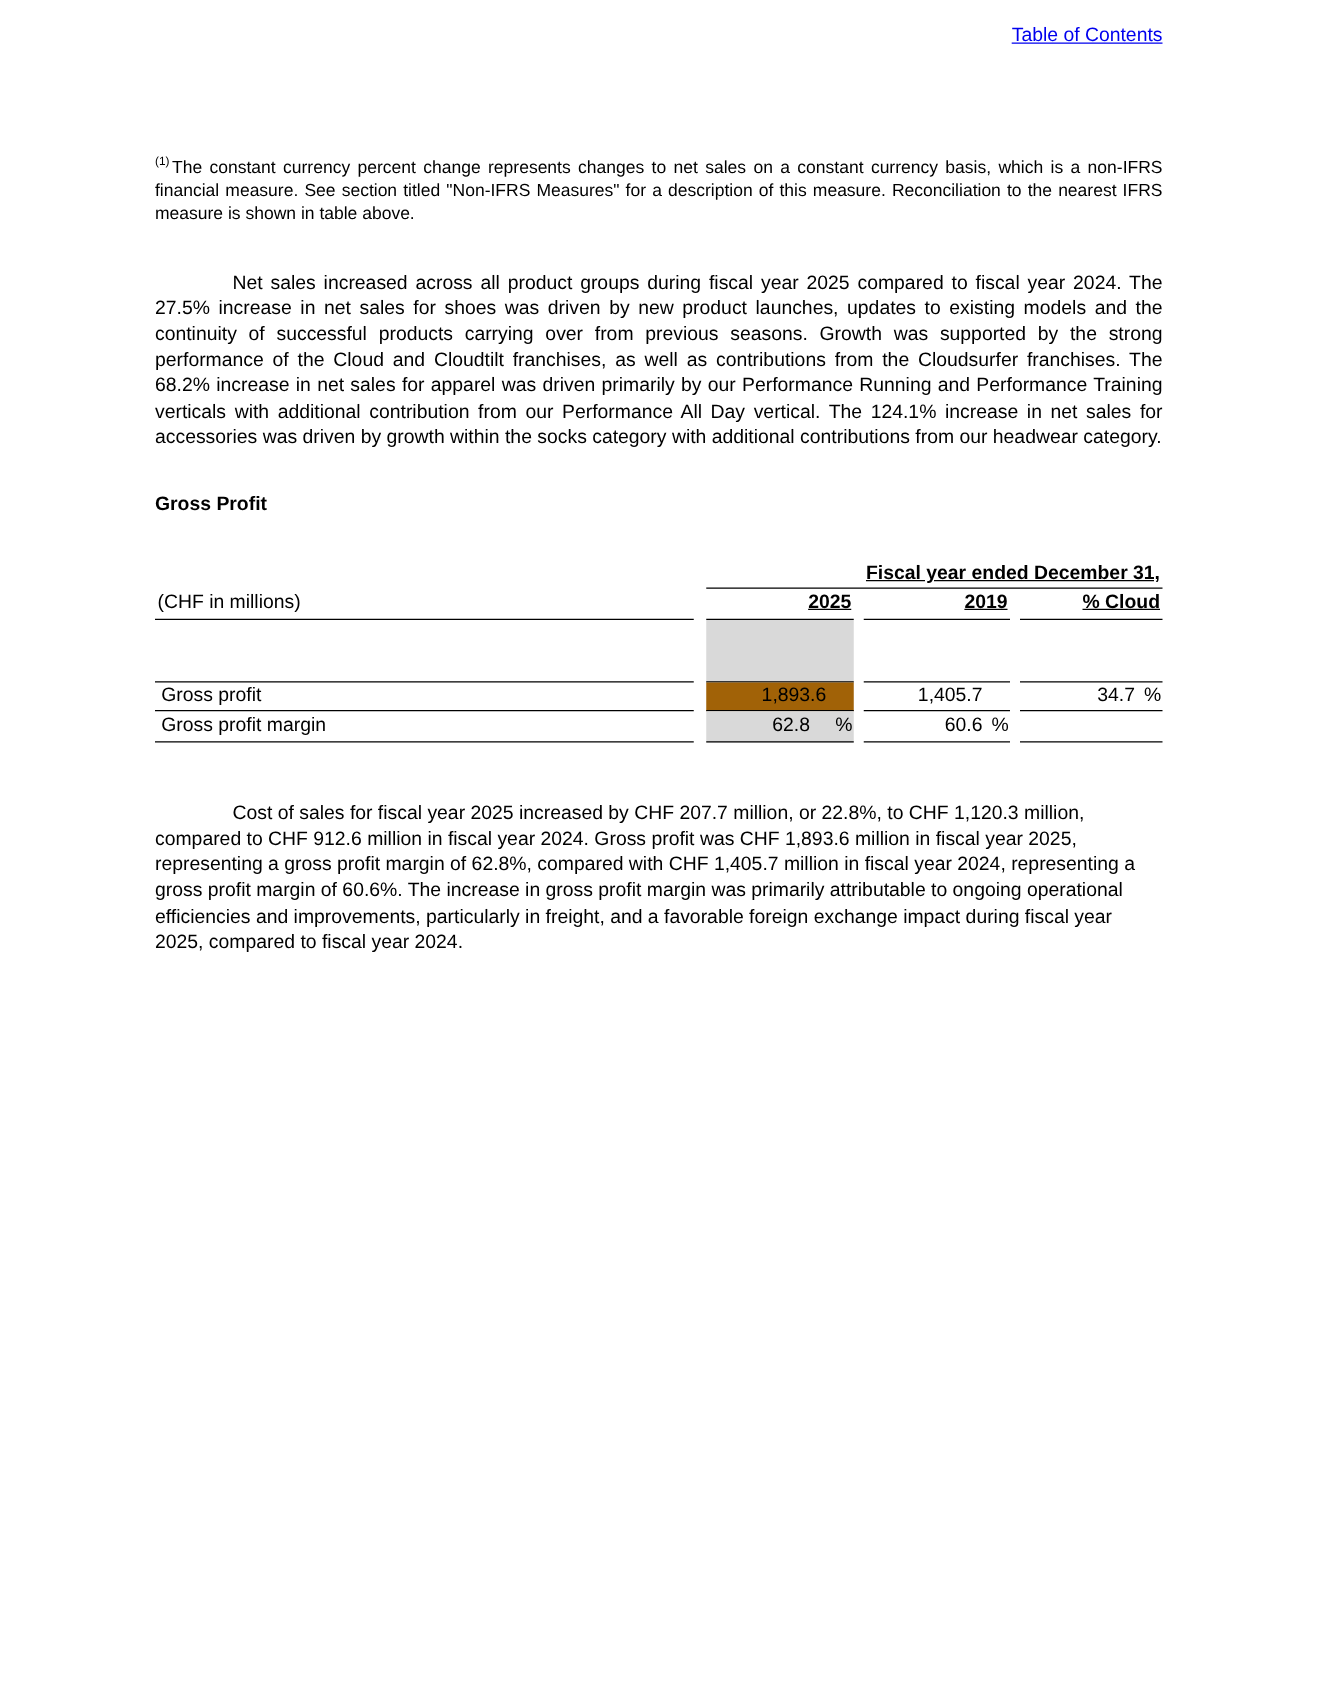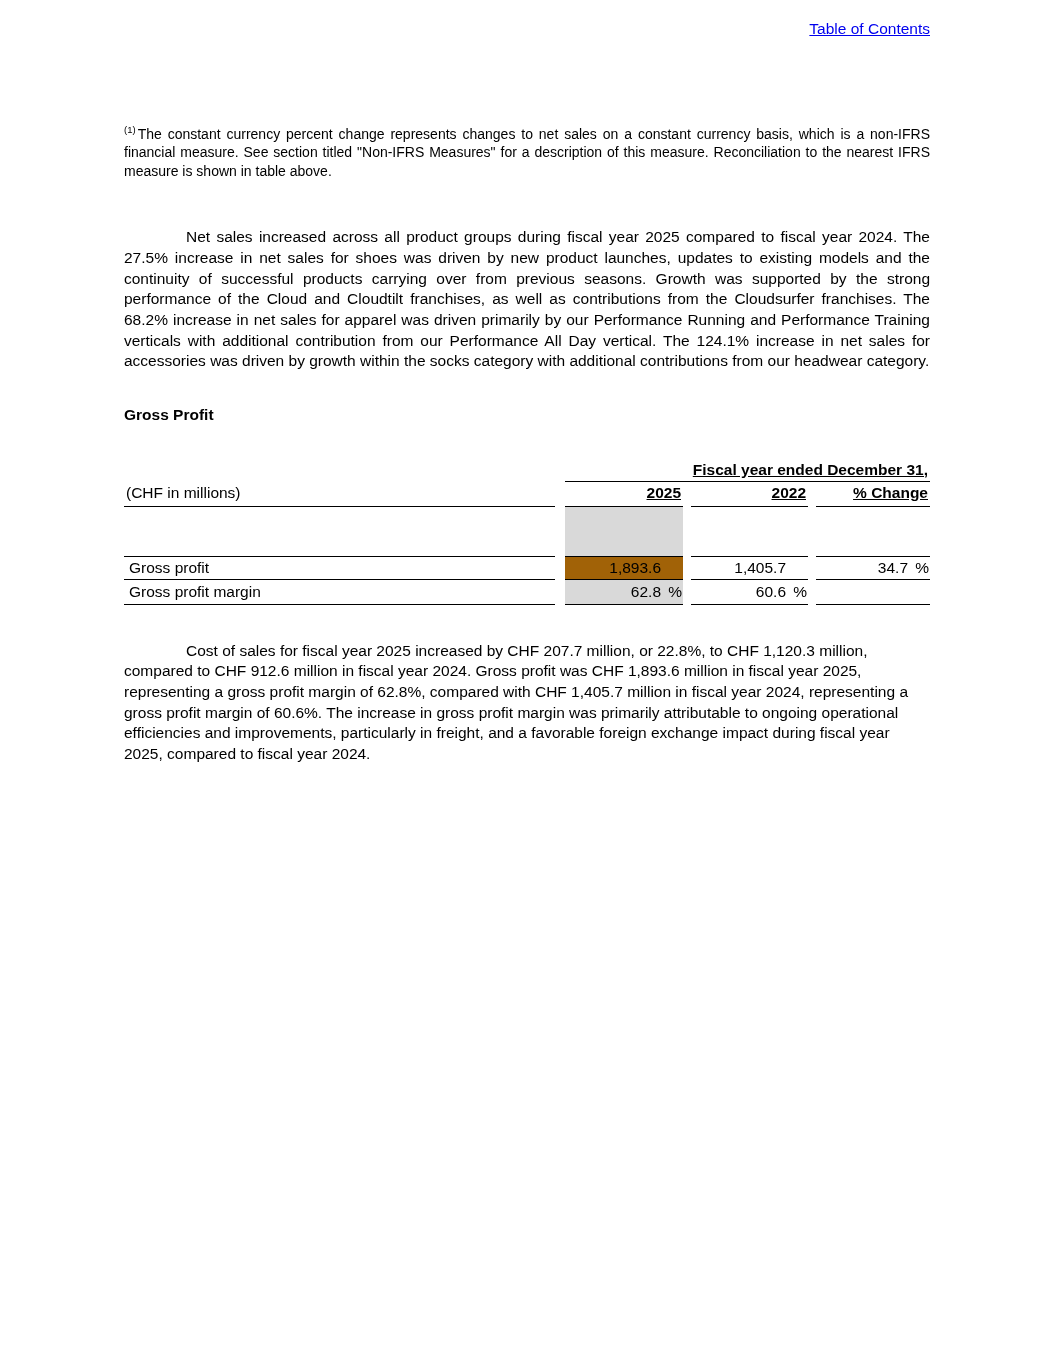--- a/index.html
+++ b/index.html
@@ -25,22 +25,22 @@
     margin-top:124px;
     font-size:14px; line-height:1.33;
     text-align:justify;
   }
   .footnote sup { font-size:9.5px; vertical-align:super; margin-right:2px; }
 
   .body-para {
     font-size:15.5px; line-height:1.33;
     text-indent:62px;
   }
-  .para-net-sales { margin-top:47px; text-align:justify; }
-  .para-cost { margin-top:36px; text-align:left; }
+  .para-net-sales { margin-top:37px; text-align:justify; }
+  .para-cost { margin-top:47px; text-align:left; }
 
   .section-heading {
     margin-top:33px;
     font-size:15.5px; font-weight:bold; line-height:20px;
   }
 
   
   .fin-table { margin-top:36px; width:806px; font-size:15.5px; }
   .t-row {
     display:grid;
@@ -81,22 +81,22 @@
 
     <div class="fin-table">
 
       <div class="t-row r-span">
         <div class="hdr bb gc37">Fiscal year ended December 31,</div>
       </div>
 
       <div class="t-row r-colhdr">
         <div class="lbl-unit bb gc1">(CHF in millions)</div>
         <div class="hdr bb gc3">2025</div>
-        <div class="hdr bb gc5">2022</div>
-        <div class="hdr bb gc7">% Change</div>
+        <div class="hdr bb gc5">2019</div>
+        <div class="hdr bb gc7">% Cloud</div>
       </div>
 
       <div class="t-row r-spacer">
         <div class="bb gc1"></div>
         <div class="bb gc3" style="background: rgb(217, 217, 217);"></div>
         <div class="bb gc5"></div>
         <div class="bb gc7"></div>
       </div>
 
       <div class="t-row r-data1">
@@ -110,21 +110,21 @@
             <span class="sfx"></span>
           </div>
         <div class="num bb gc7">
             <span>34.7</span>
             <span class="sfx">%</span>
           </div>
       </div>
 
       <div class="t-row r-data2">
         <div class="lbl bb gc1">Gross profit margin</div>
-        <div class="num bb gc3" style="background: rgb(217, 217, 217);">
+        <div class="num bb gc3" style="background: rgb(217, 217, 217); gap: 13px;">
             <span>62.8</span>
             <span class="sfx">%</span>
           </div>
         <div class="num bb gc5">
             <span>60.6</span>
             <span class="sfx">%</span>
           </div>
         <div class="num bb gc7">
             <span></span>
             <span class="sfx"></span>

